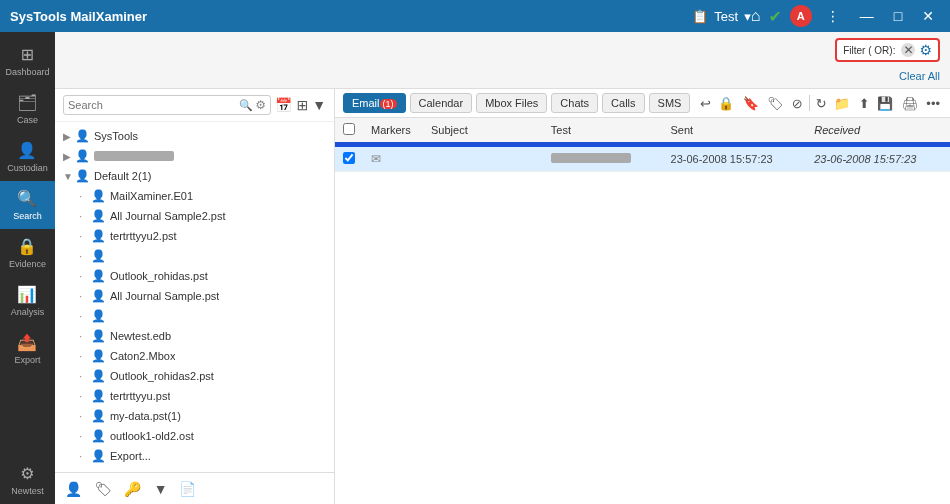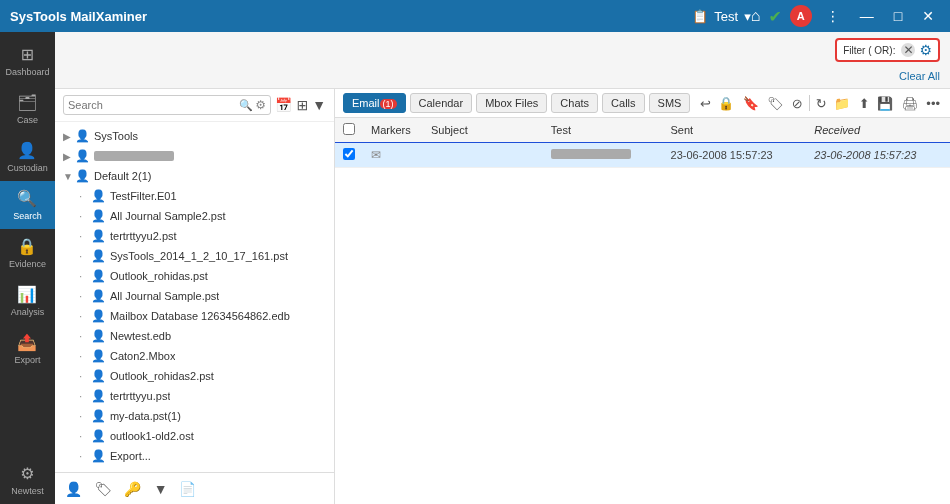--- a/index.html
+++ b/index.html
@@ -199,21 +199,21 @@
     .email-tab-badge { background: #e53935; color: white; border-radius: 8px; font-size: 9px; padding: 0 3px; }
     .email-action-icons { margin-left: auto; display: flex; gap: 4px; align-items: center; }
     .action-icon { color: #555; font-size: 13px; cursor: pointer; padding: 2px; }
     .divider-line { width: 1px; height: 16px; background: #ccc; }
 
     
     .email-table { flex: 1; overflow-y: auto; }
     table { width: 100%; border-collapse: collapse; font-size: 11px; }
     thead th {
       background: #f5f5f5;
-      border-bottom: 1px solid #1d4ed8;
+      border-bottom: 5px solid #1d4ed8;
       padding: 5px 8px;
       text-align: left;
       font-weight: normal;
       color: #333;
       white-space: nowrap;
     }
     tbody tr { border-bottom: 1px solid #f0f0f0; }
     tbody tr.selected-row { background: #dbeeff; }
     td { padding: 5px 8px; color: #444; }
     .checkbox-cell { width: 24px; }
@@ -329,51 +329,49 @@
 
           <div class="tree-item">
             <span class="tree-arrow">▼</span>
             <span class="tree-user-icon">👤</span>
             <span class="tree-label">Default 2(1)</span>
           </div>
 
           <div class="tree-item tree-item-indented">
             <span class="tree-arrow">·</span>
             <span class="tree-user-icon">👤</span>
-            <span class="tree-label">TestFilter.E01</span>
+            <span class="tree-label">MailXaminer.E01</span>
           </div>
           <div class="tree-item tree-item-indented">
             <span class="tree-arrow">·</span>
             <span class="tree-user-icon">👤</span>
             <span class="tree-label">All Journal Sample2.pst</span>
           </div>
           <div class="tree-item tree-item-indented">
             <span class="tree-arrow">·</span>
             <span class="tree-user-icon">👤</span>
             <span class="tree-label">tertrttyyu2.pst</span>
           </div>
           <div class="tree-item tree-item-indented">
             <span class="tree-arrow">·</span>
             <span class="tree-user-icon">👤</span>
-            <span class="tree-label">SysTools_2014_1_2_10_17_161.pst</span>
           </div>
           <div class="tree-item tree-item-indented">
             <span class="tree-arrow">·</span>
             <span class="tree-user-icon">👤</span>
             <span class="tree-label">Outlook_rohidas.pst</span>
           </div>
           <div class="tree-item tree-item-indented">
             <span class="tree-arrow">·</span>
             <span class="tree-user-icon">👤</span>
             <span class="tree-label">All Journal Sample.pst</span>
           </div>
           <div class="tree-item tree-item-indented">
             <span class="tree-arrow">·</span>
             <span class="tree-user-icon">👤</span>
-            <span class="tree-label">Mailbox Database 12634564862.edb</span>
           </div>
           <div class="tree-item tree-item-indented">
             <span class="tree-arrow">·</span>
             <span class="tree-user-icon">👤</span>
             <span class="tree-label">Newtest.edb</span>
           </div>
           <div class="tree-item tree-item-indented">
             <span class="tree-arrow">·</span>
             <span class="tree-user-icon">👤</span>
             <span class="tree-label">Caton2.Mbox</span>

